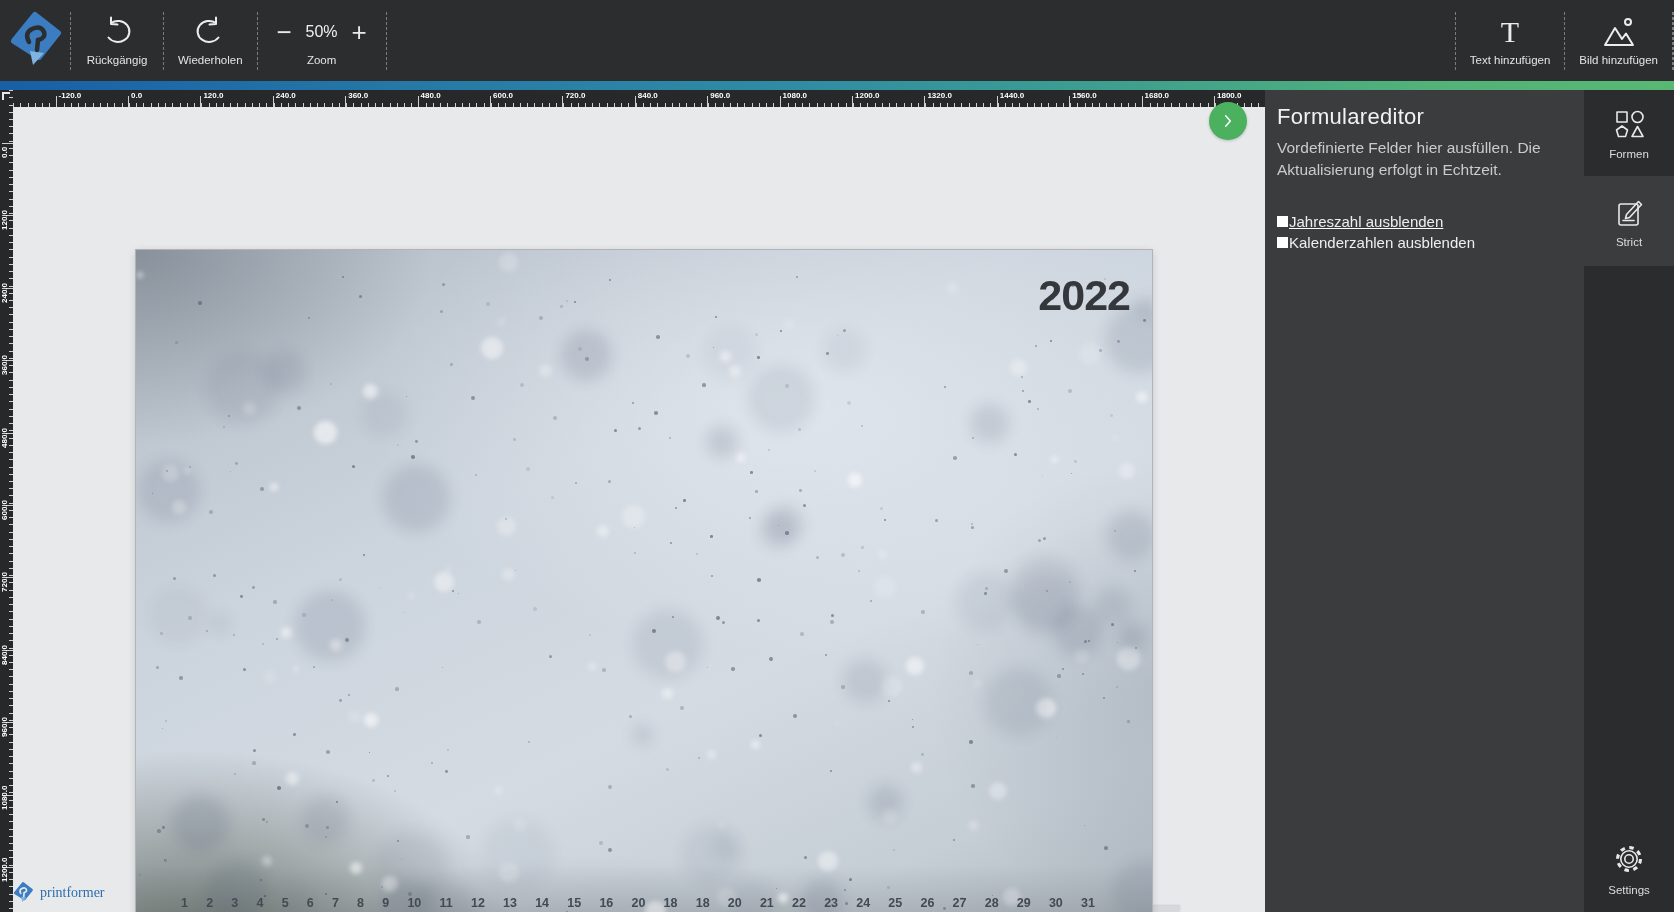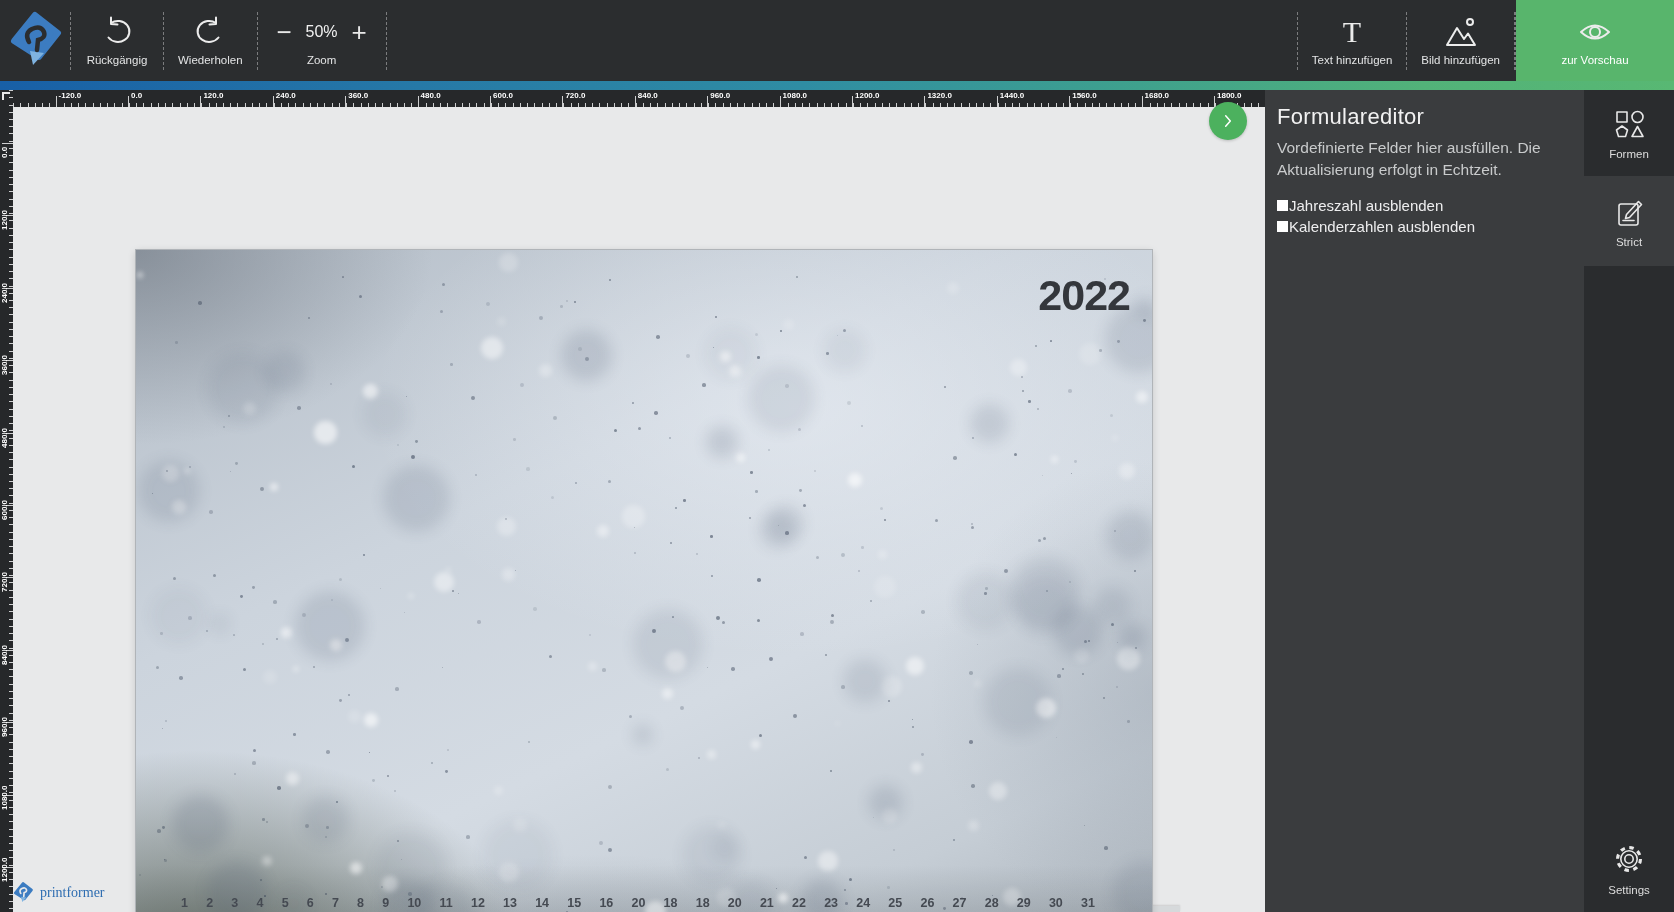--- a/index.html
+++ b/index.html
@@ -71,21 +71,21 @@
   
   .brand { position:absolute; left:12px; top:881px; display:flex; align-items:center; gap:6px; z-index:8; }
   .brand-text { font-family:"Liberation Serif", serif; font-size:14px; color:#2e6db1; }
 
   
   .side-panel { position:absolute; left:1265px; top:90px; width:319px; height:822px;
                 background:#3a3c3e; color:#fff; z-index:25; padding:14px 10px 0 12px; }
   .panel-title { font-size:22px; font-weight:400; color:#f2f2f2; letter-spacing:0.3px; }
   .panel-desc { margin-top:7px; width:300px; font-size:15.5px; line-height:1.42; color:#c9cbcc; }
   .cb-row { display:flex; align-items:center; margin-top:4px; cursor:pointer; }
-  .cb-row:first-of-type { margin-top:16px; }
+  .cb-row:first-of-type { margin-top:32px;text-decoration:underline; }
   .cb { width:11px; height:11px; background:#fff; display:inline-block; flex:0 0 auto; }
   .cb-label { font-size:15px; color:#eeeeef; margin-left:1px; }
   .panel-toggle { position:absolute; left:1209px; top:102px; width:38px; height:38px; border-radius:50%;
                   background:#4cb15e; display:flex; align-items:center; justify-content:center;
                   cursor:pointer; z-index:26; box-shadow:0 1px 3px rgba(0,0,0,0.2); }
 
   
   .icon-rail { position:absolute; left:1584px; top:90px; width:90px; height:822px;
                background:#3a3c3e; display:flex; flex-direction:column; z-index:27; }
   .rail-tile { height:86px; flex:0 0 auto; background:#2a2c2e; margin-bottom:2px;
@@ -164,29 +164,20 @@
           <path d="M4 29 L14 12 L21 23 L25 17.5 L32 29 Z"></path>
         </svg>
       </span>
       <span>Bild hinzufügen</span>
     </div>
     <div class="tb-sep"></div>
 
     <div class="tb-sep"></div>
 
 
-    <div class="tb-btn tb-green">
-      <span class="ic">
-        <svg class="tbsvg" width="36" height="32" viewBox="0 0 36 32">
-          <path d="M4 16 Q 18 3 32 16 Q 18 29 4 16 Z"></path>
-          <circle cx="18" cy="16" r="5"></circle>
-        </svg>
-      </span>
-      <span>zur Vorschau</span>
-    </div>
   </header>
 
   <div class="grad-bar"></div>
 
   <div class="ruler-h" id="ruler-h">
       <span class="tick" style="left:0.0px;height:4px"></span>
       <span class="tick" style="left:7.2px;height:4px"></span>
       <span class="tick" style="left:14.5px;height:4px"></span>
       <span class="tick" style="left:21.7px;height:4px"></span>
       <span class="tick" style="left:29.0px;height:4px"></span>

